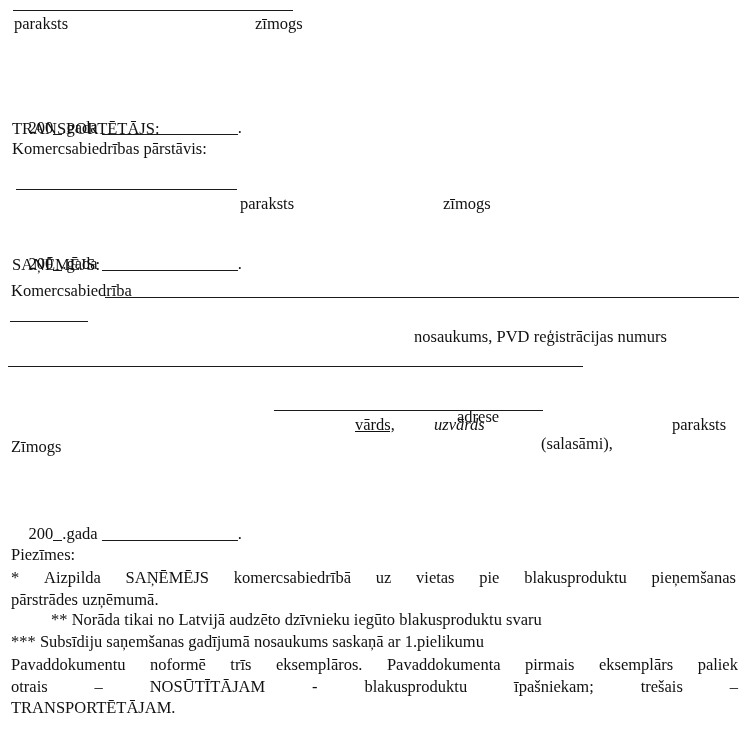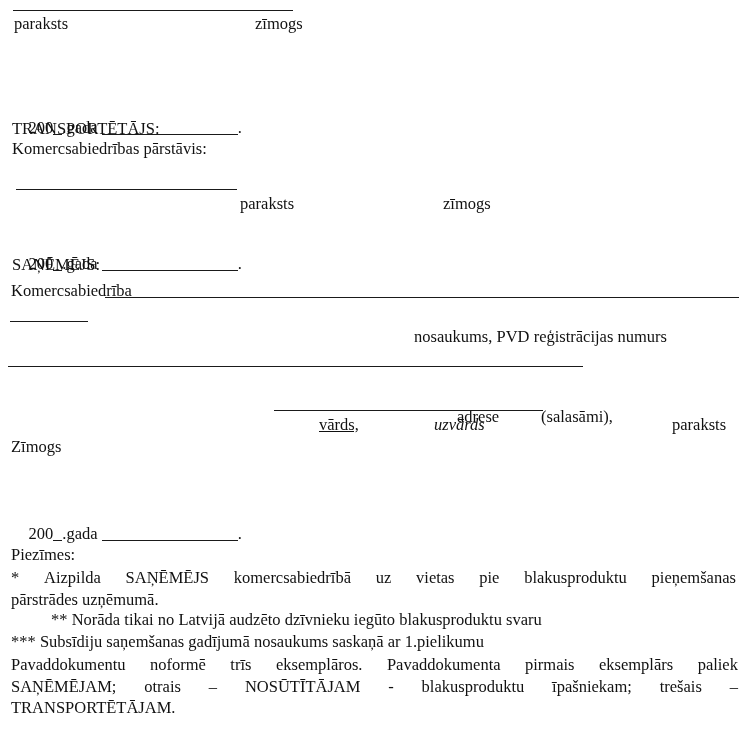--- a/index.html
+++ b/index.html
@@ -99,25 +99,25 @@
   <div class="rule" style="left:10px; top:321px; width:78px;"></div>
 
   <div class="t" style="left:366px; top:327px;margin-left:48px;">nosaukums, PVD reģistrācijas numurs</div>
 
   <div class="rule" style="left:8px; top:366px; width:575px;"></div>
 
   <div class="t" style="left:457px; top:371px;margin-top:36px;">adrese</div>
 
   <div class="rule" style="left:274px; top:410px; width:269px;"></div>
 
-  <div class="t" style="left:319px; top:415px;text-decoration:underline;">vārds,</div>
+  <div class="t" style="left:355px; top:415px;text-decoration:underline;">vārds,</div>
 
   <div class="t" style="left:434px; top:415px;font-style:italic;">uzvārds</div>
 
-  <div class="t" style="left:541px; top:407px;">(salasāmi),</div>
+  <div class="t" style="left:541px; top:434px;">(salasāmi),</div>
 
   <div class="t" style="left:672px; top:415px;">paraksts</div>
 
   <div class="t" style="left:11px; top:437px;">Zīmogs</div>
 
   <div class="t" style="left:12px; top:505px;">
     <span>200</span><span class="blank w-year"></span><span>.gada</span><span> </span><span class="blank w-date"></span><span>.</span>
   </div>
 
   <div class="t" style="left:11px; top:545px;">Piezīmes:</div>
@@ -146,21 +146,20 @@
       <span>Pavaddokumentu</span>
       <span>noformē</span>
       <span>trīs</span>
       <span>eksemplāros.</span>
       <span>Pavaddokumenta</span>
       <span>pirmais</span>
       <span>eksemplārs</span>
       <span>paliek</span>
     </span>
     <span class="jrow">
-      <span>SAŅĒMĒJAM;</span>
       <span>otrais</span>
       <span>–</span>
       <span>NOSŪTĪTĀJAM</span>
       <span>-</span>
       <span>blakusproduktu</span>
       <span>īpašniekam;</span>
       <span>trešais</span>
       <span>–</span>
     </span>
     <span class="lastline">TRANSPORTĒTĀJAM.</span>

